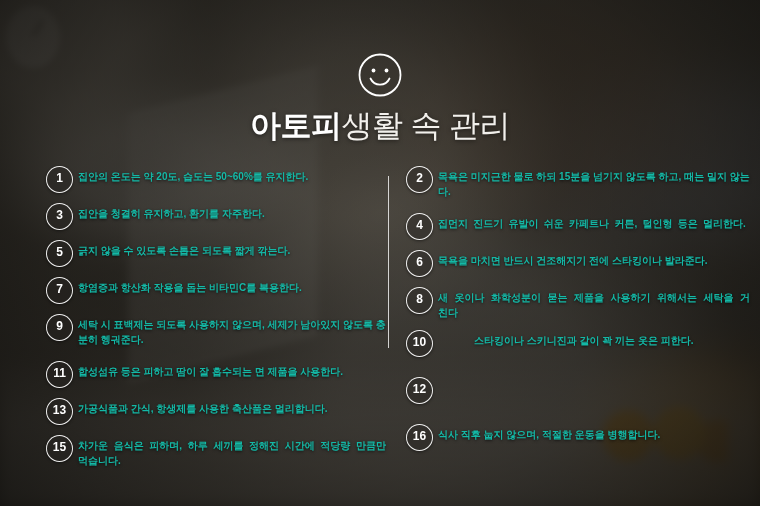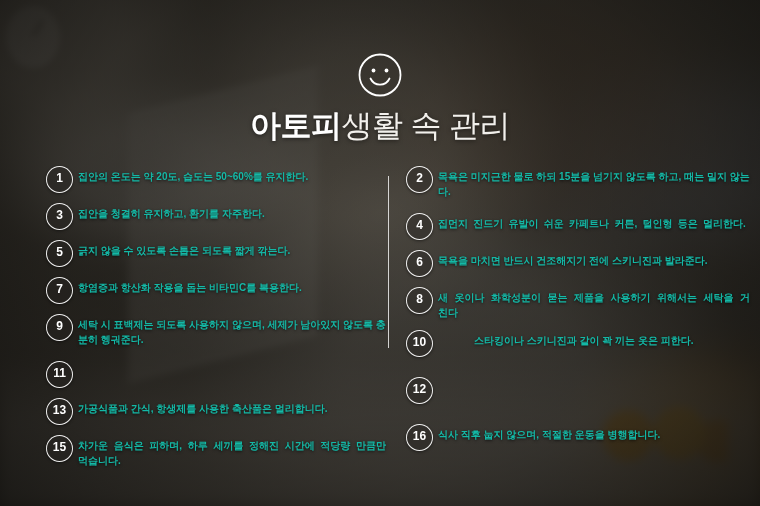--- a/index.html
+++ b/index.html
@@ -225,20 +225,21 @@
           <div class="item gap-sm">
             <div class="badge">7</div>
             <div class="item-text">항염증과 항산화 작용을 돕는 비타민C를 복용한다.</div>
           </div>
           <div class="item">
             <div class="badge">9</div>
             <div class="item-text">세탁 시 표백제는 되도록 사용하지 않으며, 세제가 남아있지 않도록 충분히 헹궈준다.</div>
           </div>
           <div class="item gap-sm">
             <div class="badge">11</div>
+            <div class="item-text">합성섬유 등은 피하고 땀이 잘 흡수되는 면 제품을 사용한다.</div>
           </div>
           <div class="item gap-sm">
             <div class="badge">13</div>
             <div class="item-text">가공식품과 간식, 항생제를 사용한 축산품은 멀리합니다.</div>
           </div>
           <div class="item">
             <div class="badge">15</div>
             <div class="item-text justify">차가운 음식은 피하며, 하루 세끼를 정해진 시간에 적당량 만큼만 먹습니다.</div>
           </div>
         </div>
@@ -246,21 +247,21 @@
           <div class="item">
             <div class="badge">2</div>
             <div class="item-text">목욕은 미지근한 물로 하되 15분을 넘기지 않도록 하고, 때는 밀지 않는다.</div>
           </div>
           <div class="item gap-sm">
             <div class="badge">4</div>
             <div class="item-text justify">집먼지 진드기 유발이 쉬운 카페트나 커튼, 털인형 등은 멀리한다.</div>
           </div>
           <div class="item gap-sm">
             <div class="badge">6</div>
-            <div class="item-text">목욕을 마치면 반드시 건조해지기 전에 스키니진과 발라준다.</div>
+            <div class="item-text">목욕을 마치면 반드시 건조해지기 전에 스타킹이나 발라준다.</div>
           </div>
           <div class="item gap-sm">
             <div class="badge">8</div>
             <div class="item-text justify">새 옷이나 화학성분이 묻는 제품을 사용하기 위해서는 세탁을 거친다</div>
           </div>
           <div class="item gap-lg">
             <div class="badge">10</div>
             <div class="item-text">스타킹이나 스키니진과 같이 꽉 끼는 옷은 피한다.</div>
           </div>
           <div class="item gap-lg">

